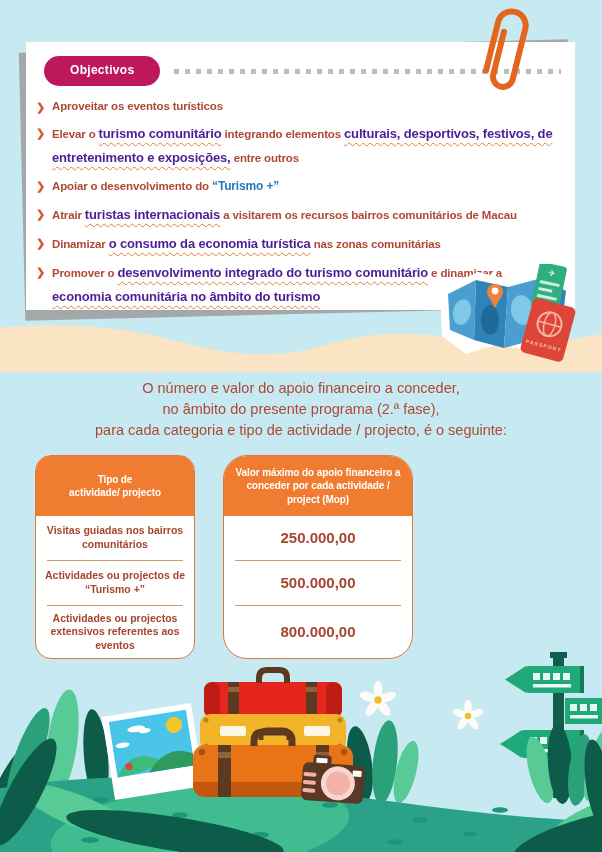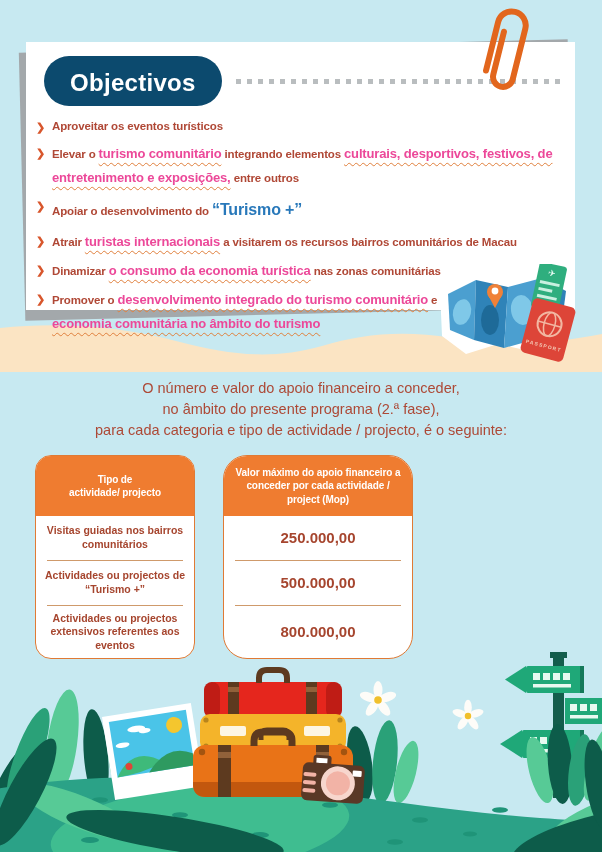--- a/index.html
+++ b/index.html
@@ -8,32 +8,32 @@
   
   .sky{position:absolute;inset:0;background:#c7e9f1;}
   .sand{position:absolute;left:0;top:366px;bottom:0;background:#fbe4c3;}
   .wave{position:absolute;left:0;top:320px;width:602px;height:52px;}
   
   .card-shadow{position:absolute;left:22px;top:46px;width:549px;height:268px;
     background:#a3a8ab;transform:rotate(-1.4deg);}
   .card{position:absolute;left:26px;top:42px;width:549px;height:268px;background:#ffffff;
     padding:10px 0 0 0;box-sizing:border-box;}
   .card-head{display:flex;align-items:center;margin:4px 14px 8px 18px;}
-  .pill{background:#0c4a6e;color:#fff;font-weight:bold;font-size:24px;letter-spacing:.3px;
-    padding:13px 26px 9px 26px;border-radius:26px;}
+  .pill{background:#be185d;color:#fff;font-weight:bold;font-size:12px;letter-spacing:.3px;
+    padding:7px 26px 9px 26px;border-radius:26px;}
   .dots{flex:1;height:5px;margin-left:14px;
     background-image:repeating-linear-gradient(90deg,#b9bdbf 0 5px,transparent 5px 11px);}
   ul.bullets{list-style:none;margin:10px 12px 0 10px;padding:0;}
   ul.bullets li{position:relative;padding-left:16px;margin-bottom:5px;
     color:#b04836;font-weight:bold;font-size:11.5px;line-height:1.85;letter-spacing:-0.15px;}
   .arrow{position:absolute;left:0;top:1px;color:#d8562c;font-size:11px;}
   .seg-red{color:#b04836;}
-  .seg-blue-wavy{color:#ec4899;font-size:13px;
+  .seg-blue-wavy{color:#4c1d95;font-size:13px;
     text-decoration:underline wavy #e0803c;text-decoration-thickness:1px;text-underline-offset:4px;text-align:center;}
-  .seg-blue{color:#2878ba;font-size:16px;}
+  .seg-blue{color:#2878ba;font-size:12px;}
   
   .intro{position:absolute;left:0;right:0;top:378px;text-align:center;
     color:#ad4936;font-weight:normal;font-size:14.5px;line-height:1.45;}
   
   .table{position:absolute;left:35px;top:455px;width:533px;display:flex;gap:28px;}
   .t-col{background:#fff;border:1.5px solid #e07a35;border-radius:16px;overflow:hidden;
     box-sizing:border-box;display:flex;flex-direction:column;}
   .t-col.c1{width:160px;}.t-col.c2{width:168px;}.t-col.c3{width:190px;border-radius:24px;}
   .t-head{background:#ef7c30;color:#fff;font-weight:bold;font-size:10px;letter-spacing:-0.1px;
     line-height:1.35;text-align:center;min-height:52px;display:flex;align-items:center;

